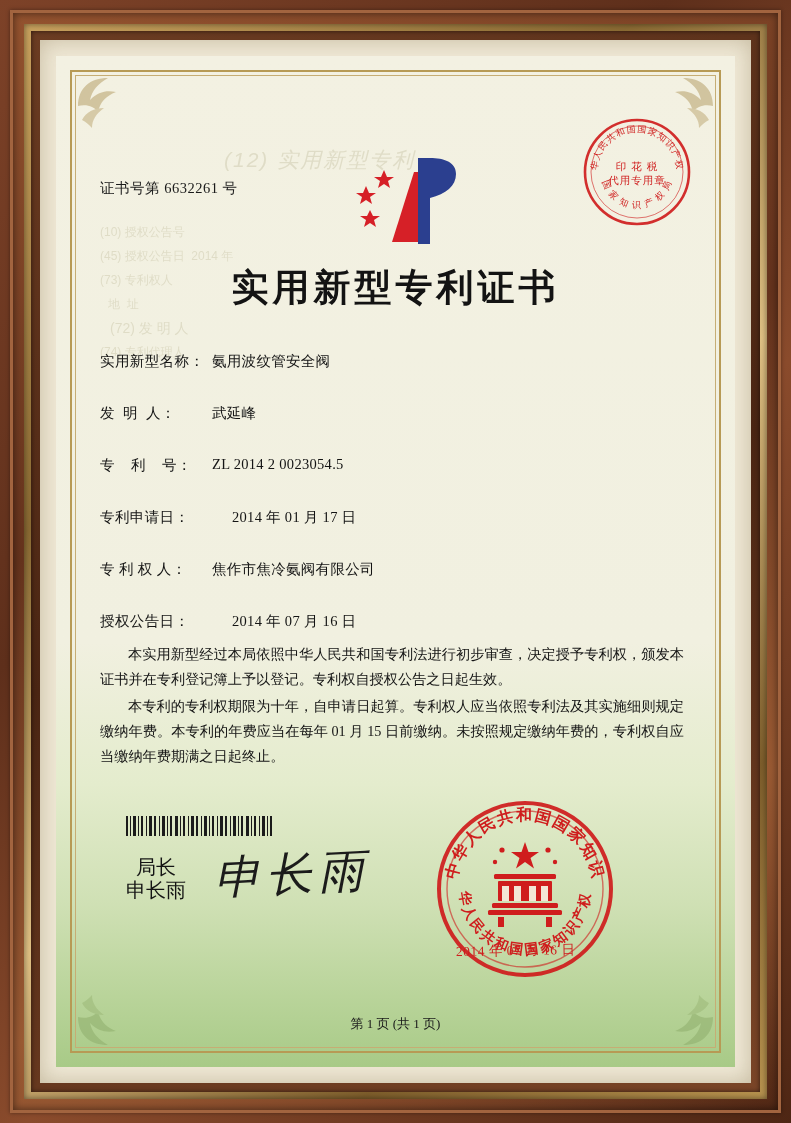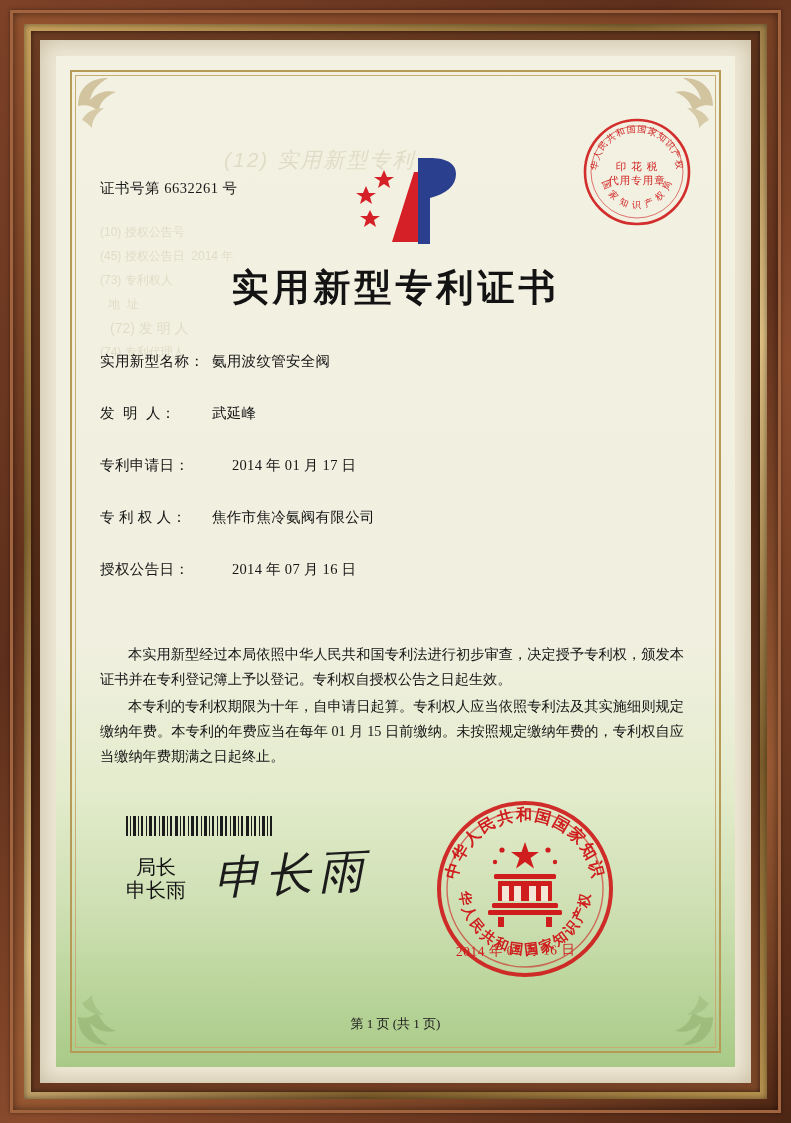--- a/index.html
+++ b/index.html
@@ -285,20 +285,24 @@
   <div class="main-title">实用新型专利证书</div>
 
   <div class="fields">
     <div class="field-row">
       <span class="field-label">实用新型名称：</span>
       <span class="field-value v-indent-a">氨用波纹管安全阀</span>
     </div>
     <div class="field-row">
       <span class="field-label">发  明  人：</span>
       <span class="field-value v-indent-a">武延峰</span>
+    </div>
+    <div class="field-row">
+      <span class="field-label">专    利    号：</span>
+      <span class="field-value v-indent-b">ZL 2014 2 0023054.5</span>
     </div>
     <div class="field-row">
       <span class="field-label">专利申请日：</span>
       <span class="field-value v-indent-c">2014 年 01 月 17 日</span>
     </div>
     <div class="field-row">
       <span class="field-label">专 利 权 人：</span>
       <span class="field-value v-indent-a">焦作市焦冷氨阀有限公司</span>
     </div>
     <div class="field-row">

